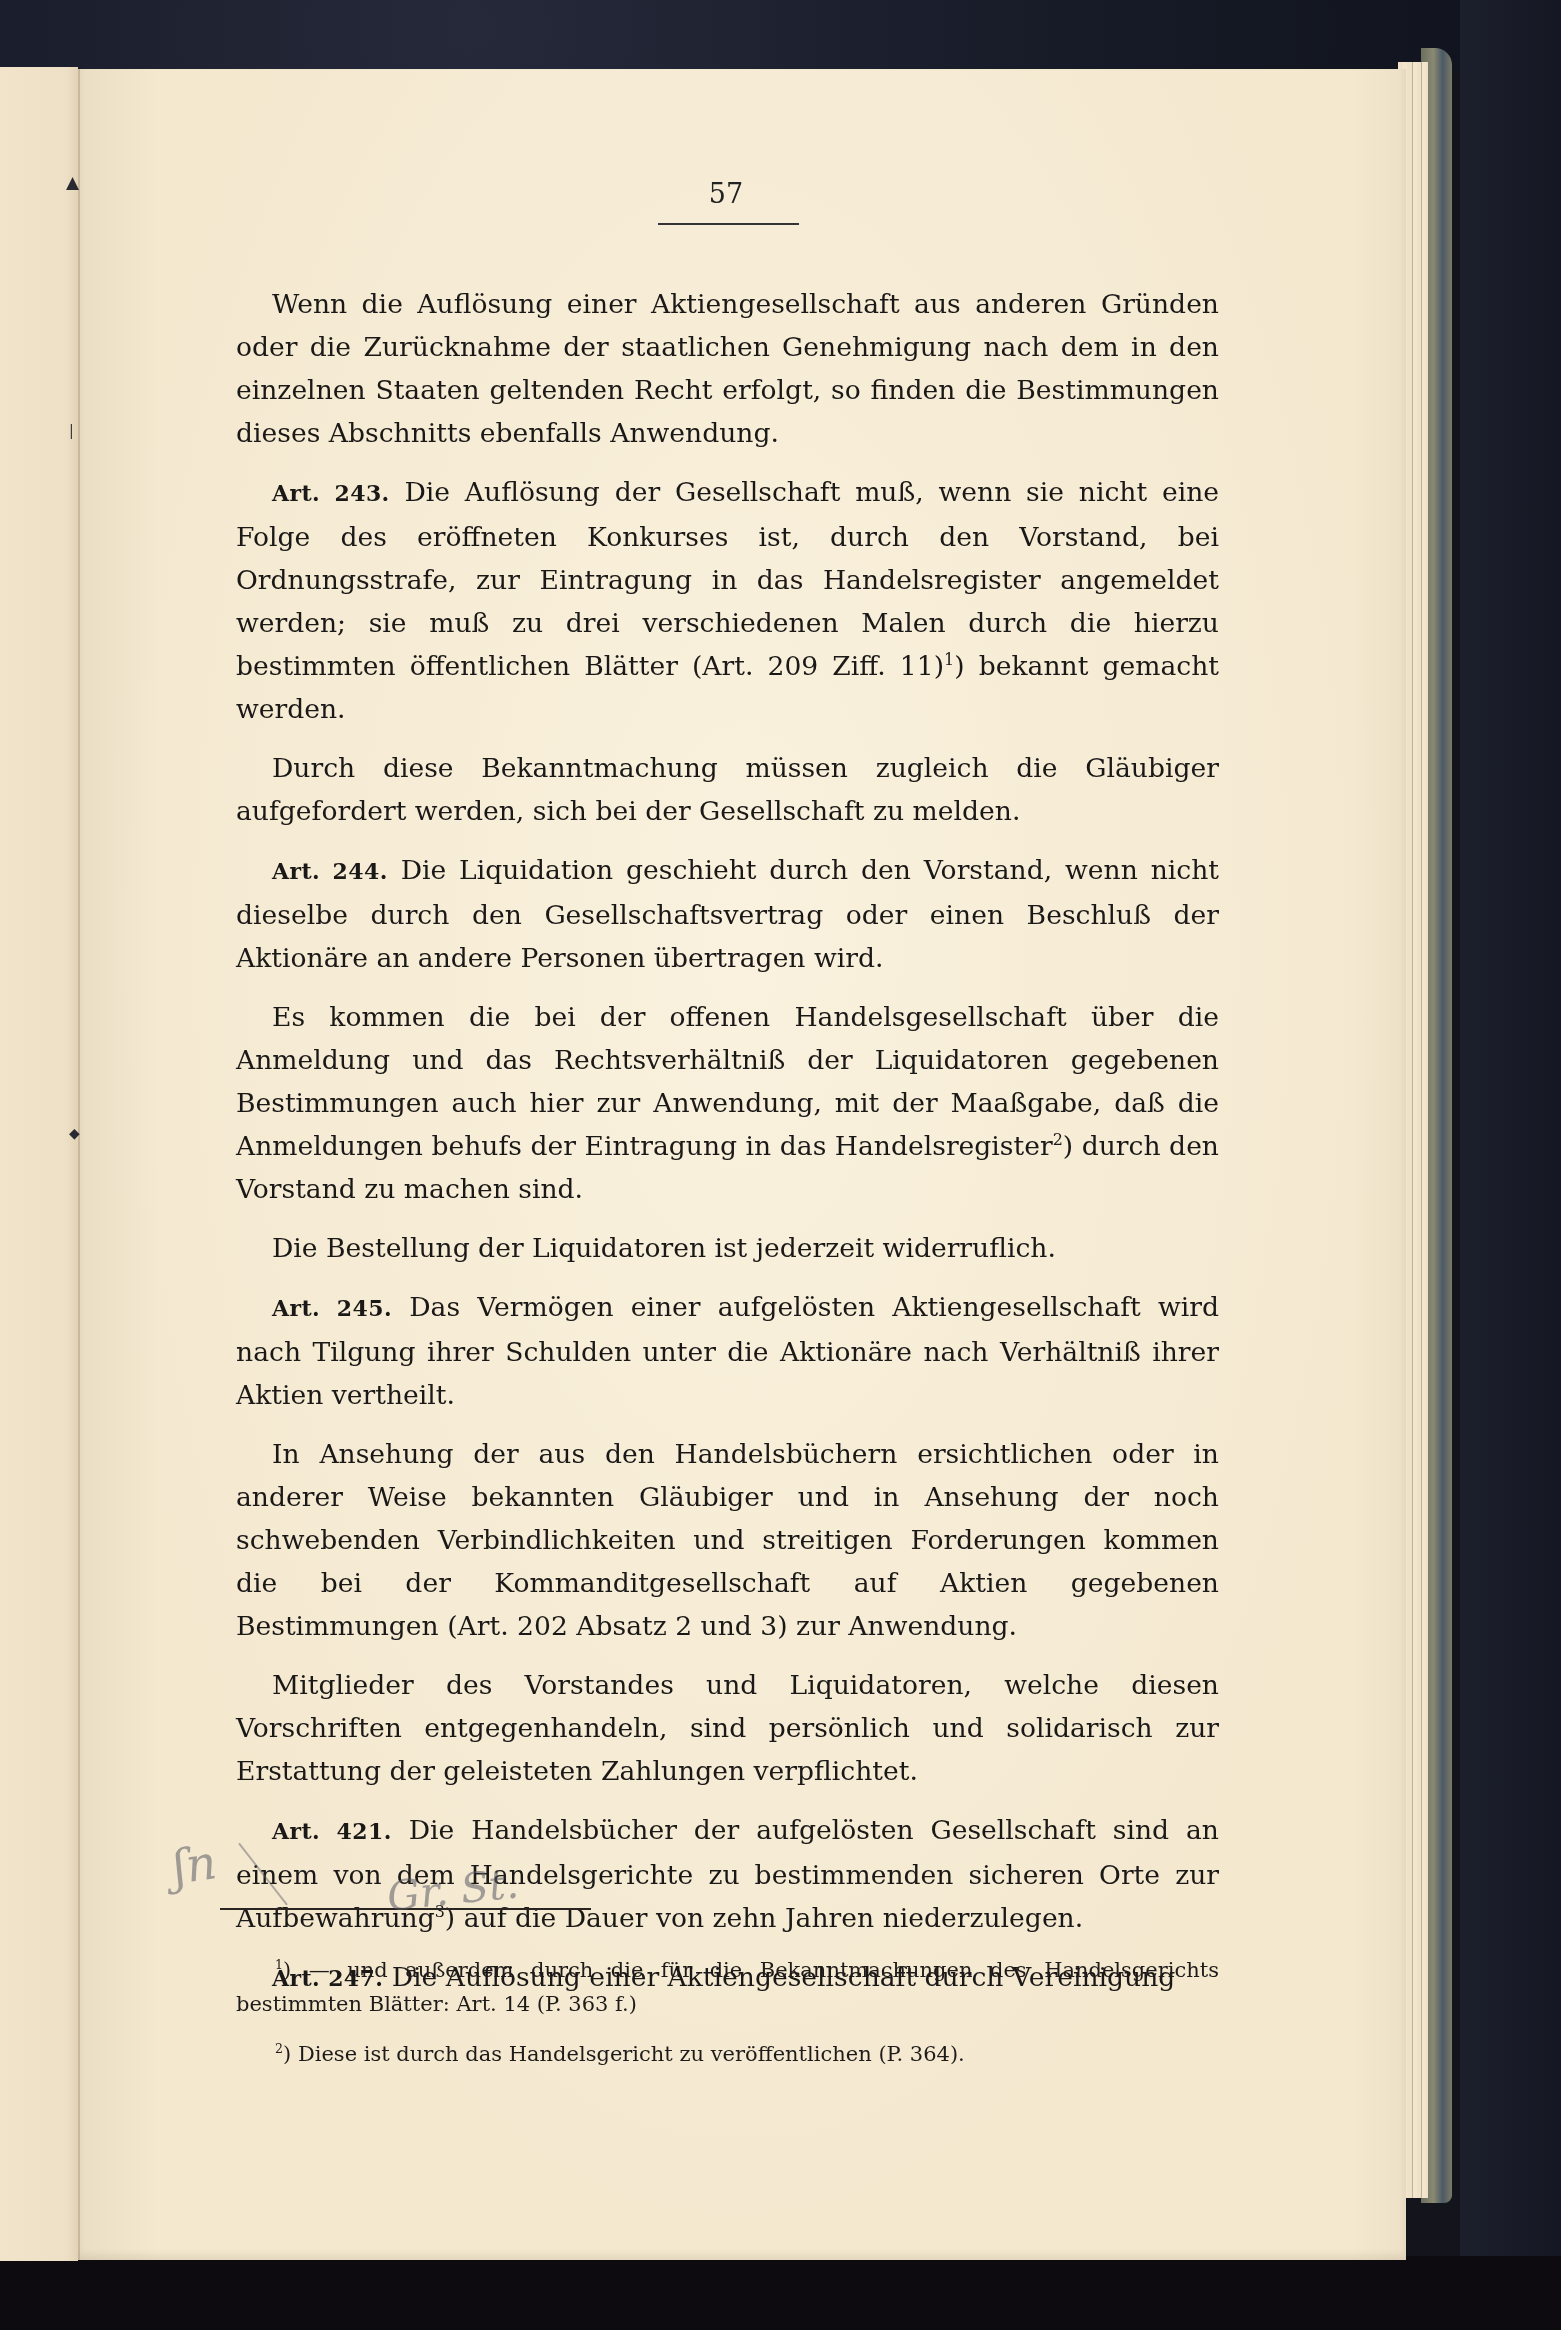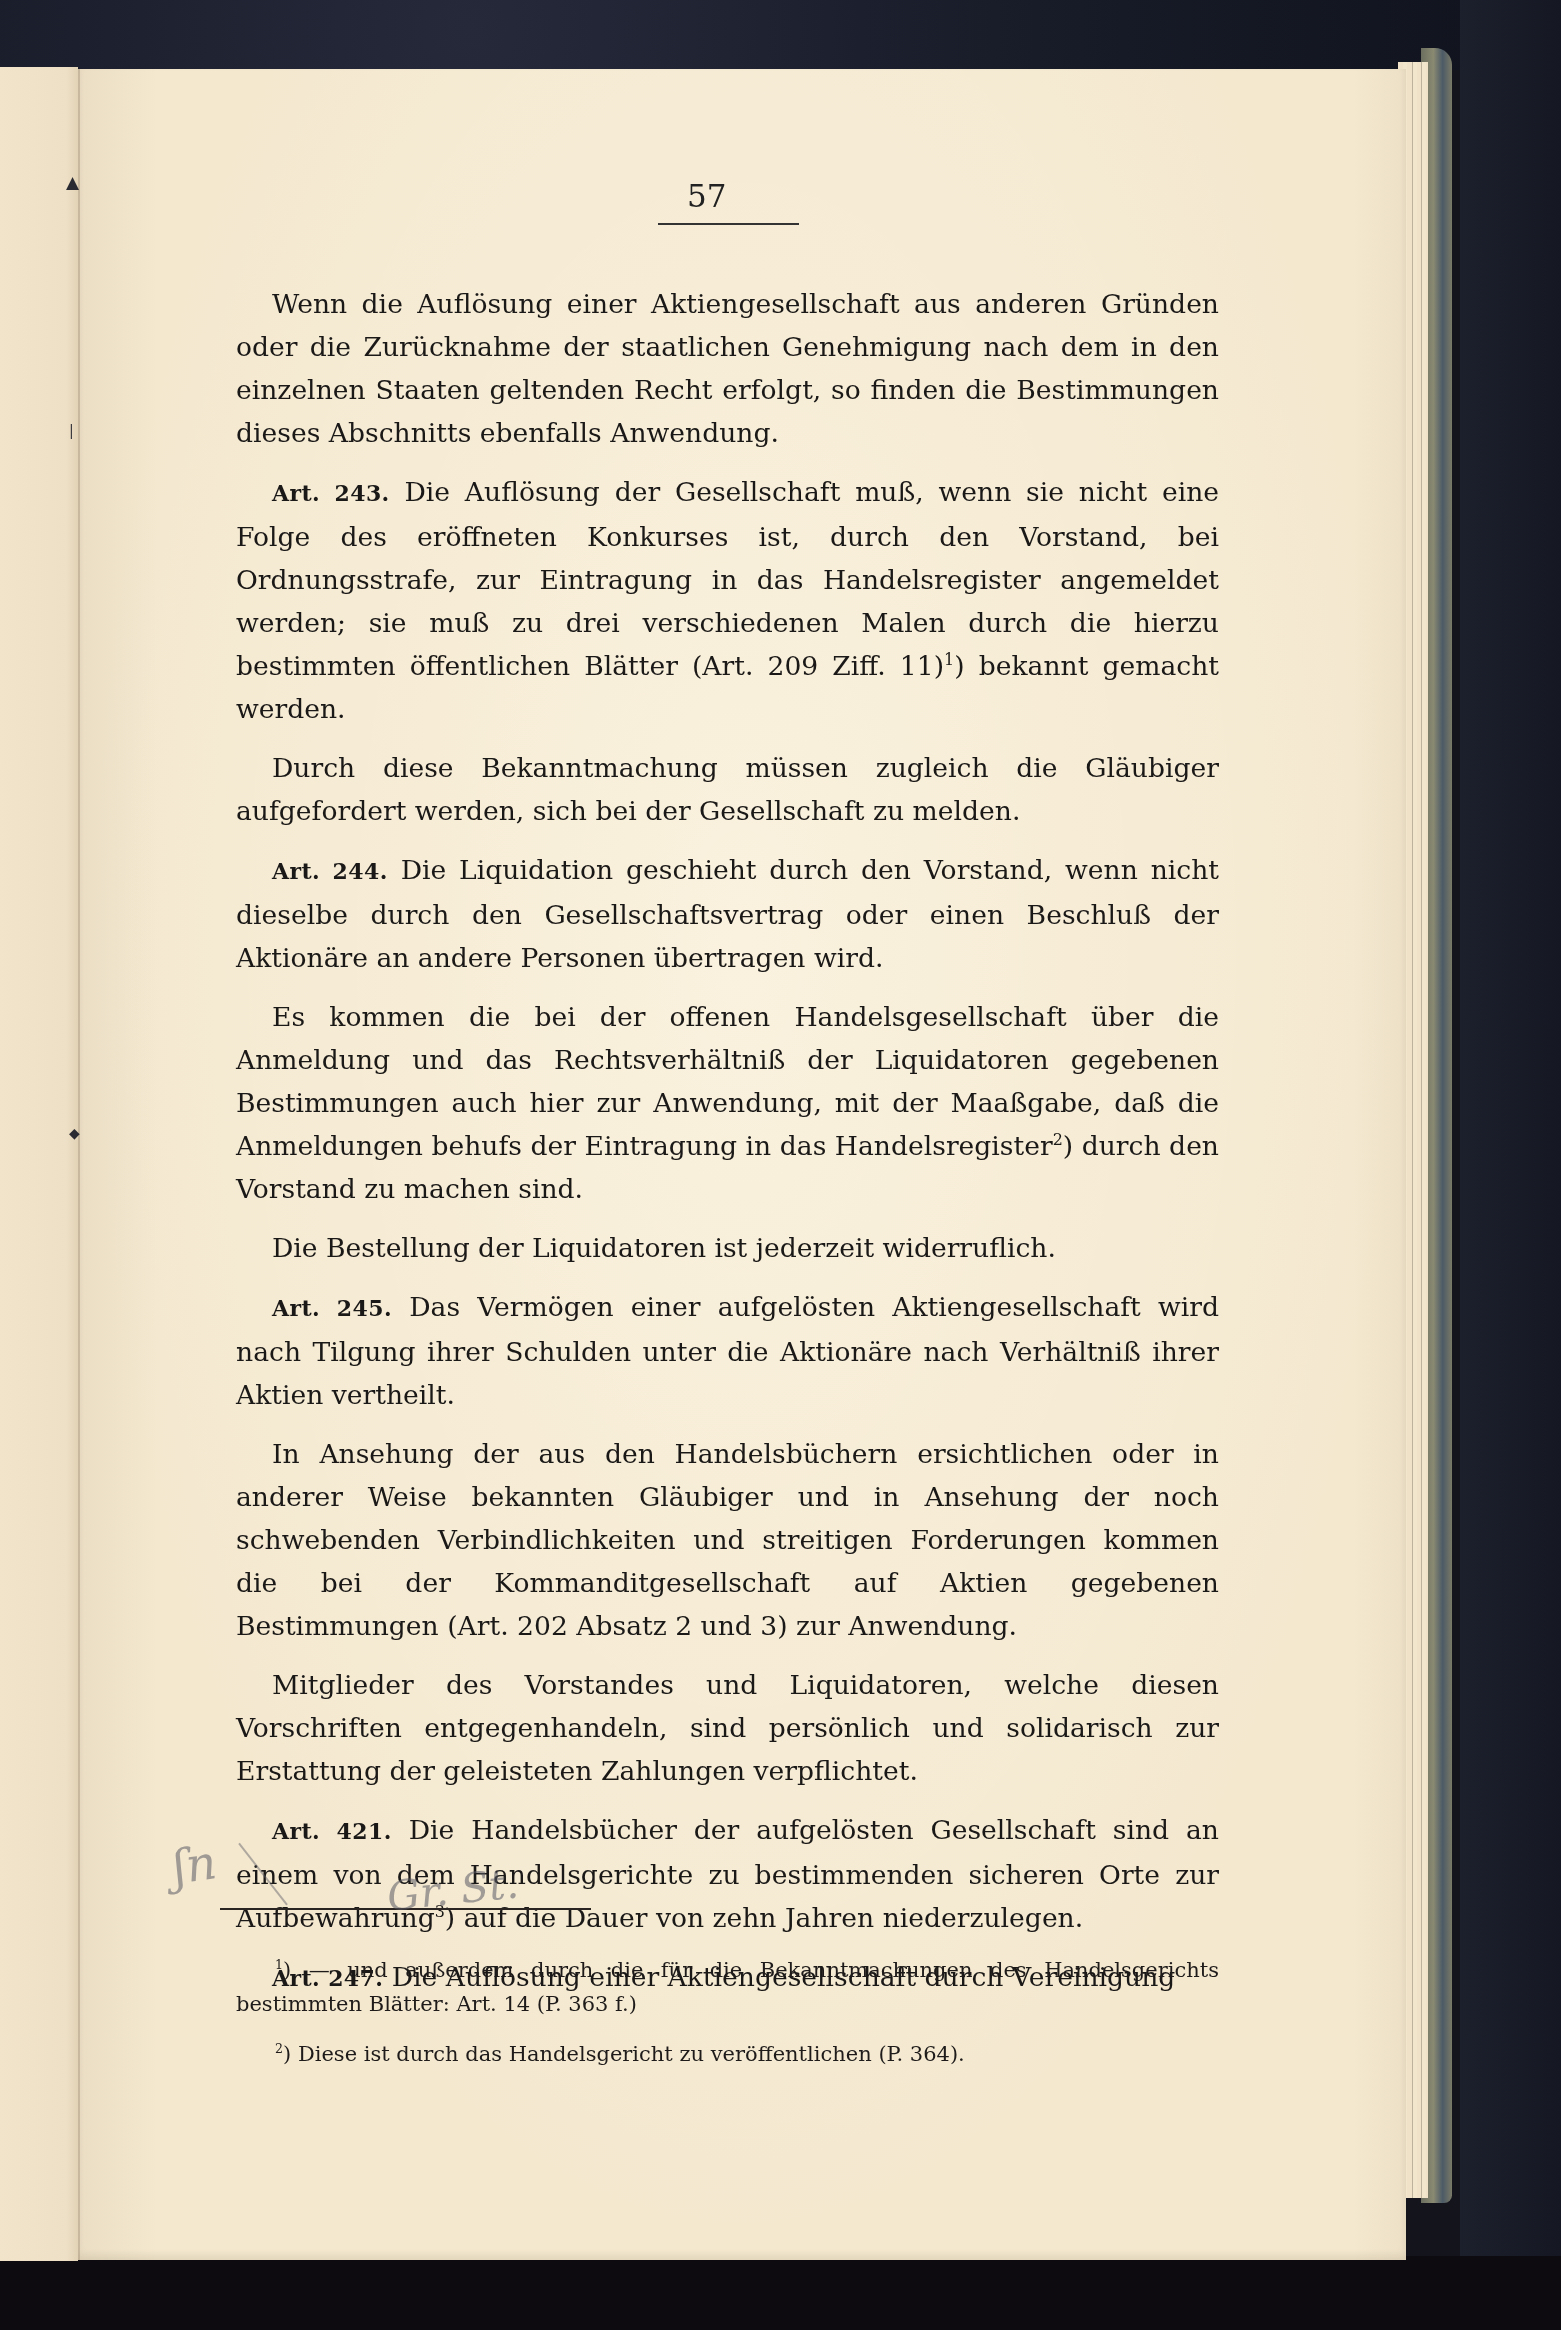--- a/index.html
+++ b/index.html
@@ -41,21 +41,21 @@
       radial-gradient(ellipse at 50% 40%, rgba(255,250,235,0.55), rgba(0,0,0,0) 70%),
       linear-gradient(90deg, rgba(120,100,70,0.08), rgba(0,0,0,0) 6%, rgba(0,0,0,0) 96%, rgba(120,100,70,0.06));
     box-shadow: inset 0 -4.7px 7.8px rgba(100,80,50,0.12);
   }
   .gutter-line {
     position: absolute; left: 78px; top: 69px; width: 1.6px; height: 2191px;
     background: rgba(150,130,100,0.35);
   }
   .page-number {
     position: absolute; left: 687px; top: 178px; width: 78px;
-    text-align: left; font-size: 31px; color: #222;
+    text-align: center; font-size: 27px; color: #222;
   }
   .page-number-rule {
     position: absolute; left: 658px; top: 223px; width: 141px; height: 1.6px;
     background: #333;
   }
   .body-text {
     position: absolute; left: 220px; top: 266px; width: 1015px;
     font-size: 26.6px; line-height: 43px; color: #1b1918;
     text-align: justify;
   }

